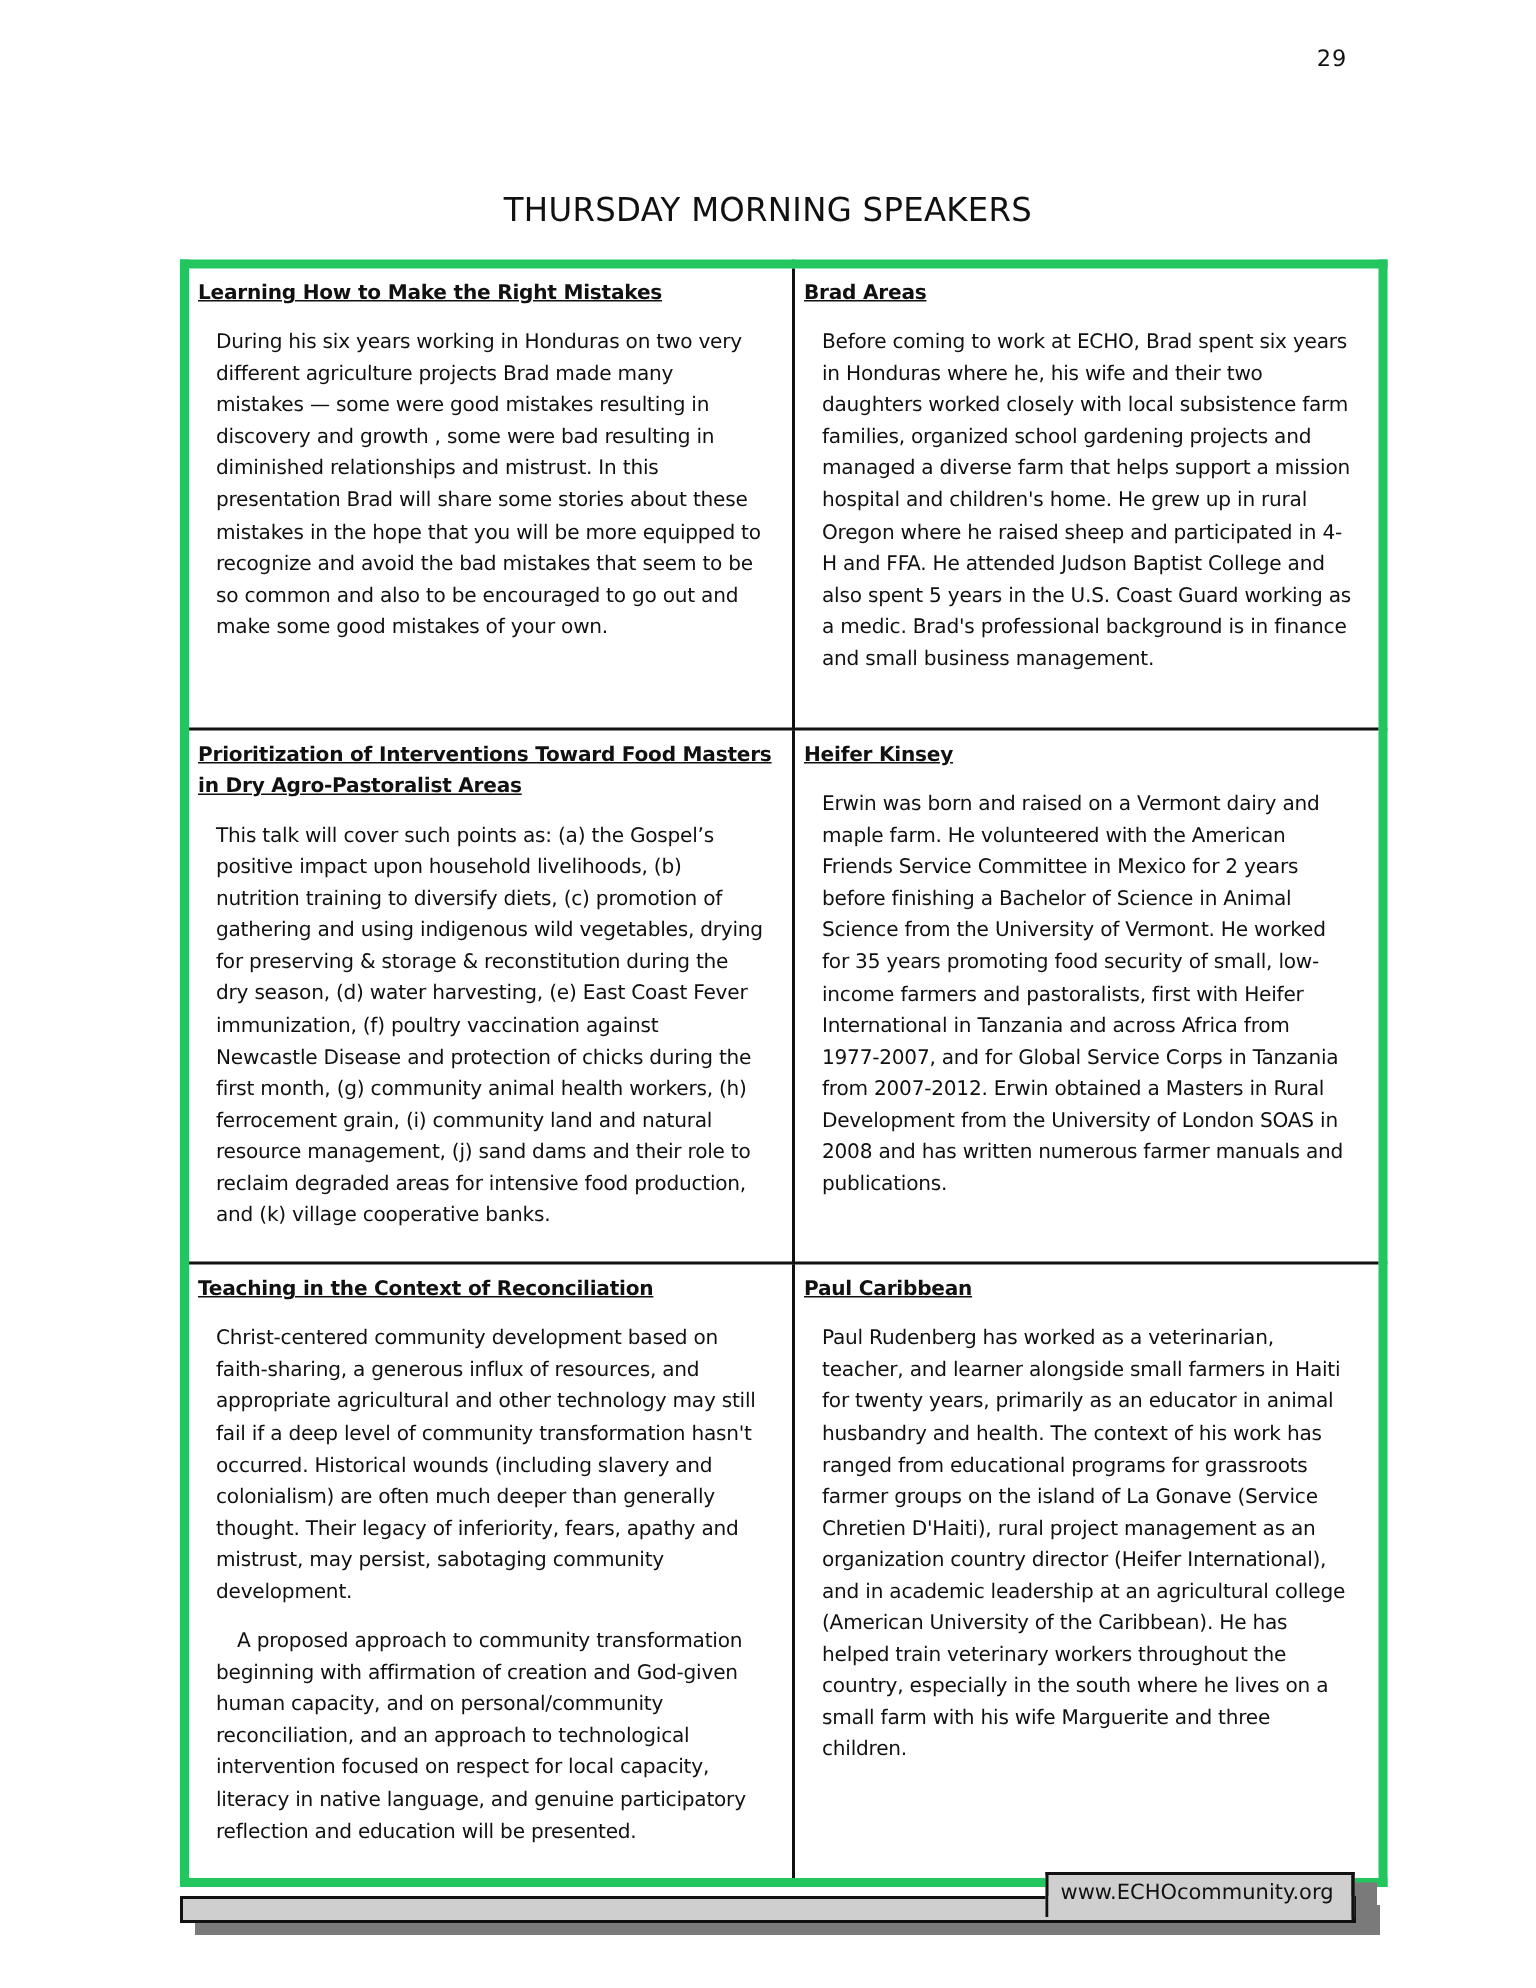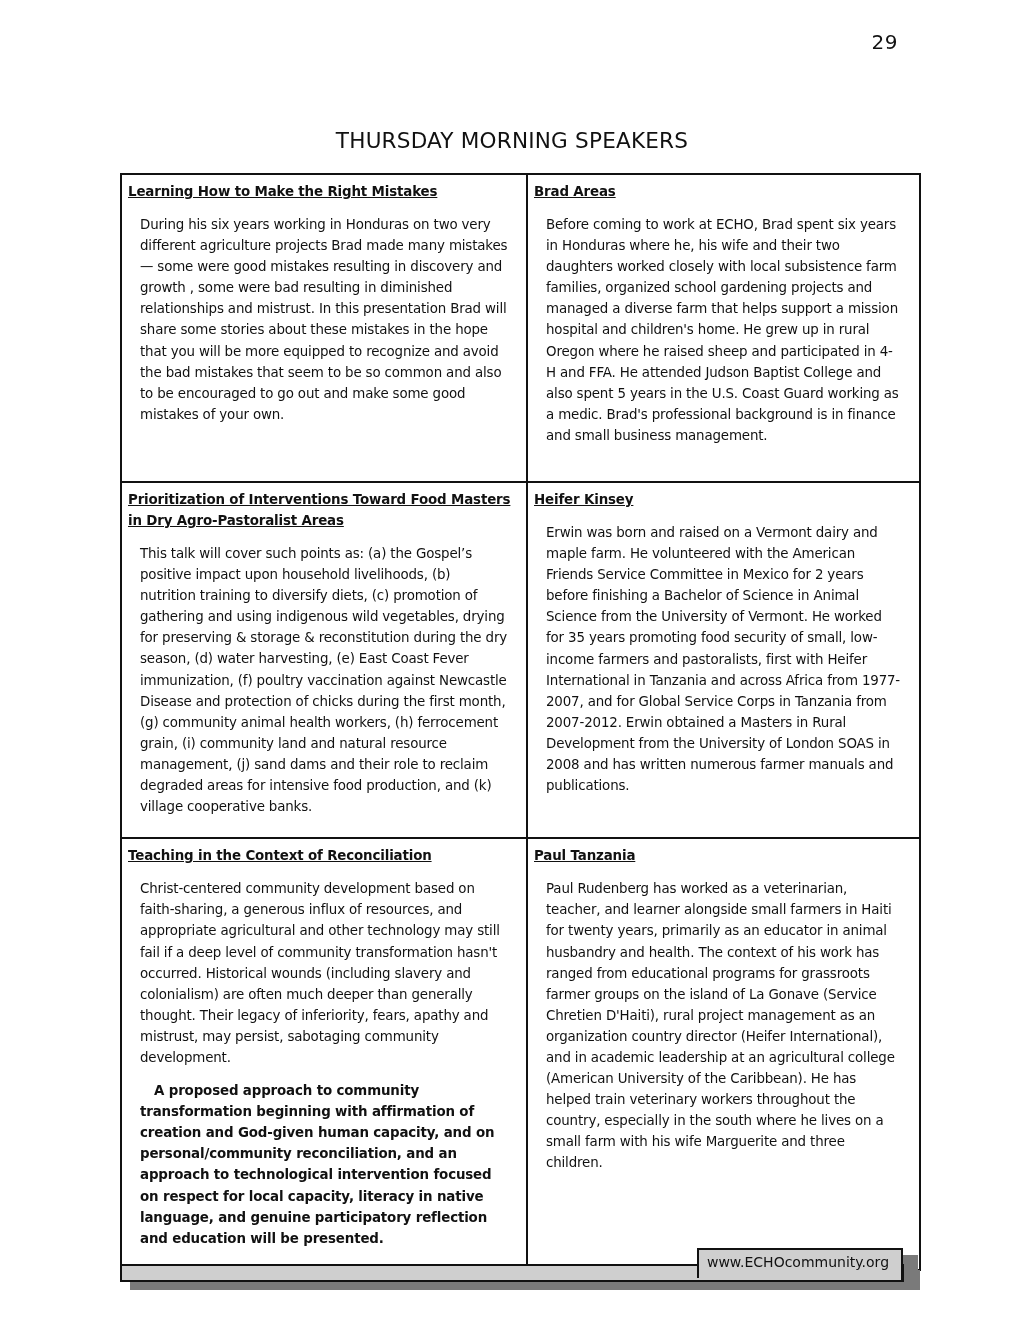--- a/index.html
+++ b/index.html
@@ -2,48 +2,48 @@
 <html><head>
   <meta charset="utf-8">
   <style>
     html, body { margin: 0; padding: 0; background: #ffffff; }
     body {
       width: 1024px; height: 1325px; position: relative; overflow: hidden;
       font-family: "DejaVu Sans", sans-serif; color: #111;
     }
     .page-number {
       position: absolute; top: 30px; right: 126px;
-      font-size: 20px; letter-spacing: 0.5px;
+      font-size: 15px; letter-spacing: 0.5px;
     }
     .page-title {
       position: absolute; top: 128px; left: 0; width: 1024px; text-align: center;
       font-family: "DejaVu Sans", sans-serif; font-weight: normal;
       font-size: 22px; letter-spacing: 0.2px; margin: 0;
       transform: scaleX(0.98);
     }
     table.speakers {
       position: absolute; top: 173px; left: 120px; width: 799px;
       border-collapse: collapse; table-layout: fixed;
-      border: 2px solid #22c55e;
+      border: 6px solid #22c55e;
     }
     table.speakers td {
       border: 2px solid #111;
       vertical-align: top;
       padding: 6px 6px 8px 6px;
       font-size: 13.4px; line-height: 21.1px;
       letter-spacing: -0.15px;
     }
     table.speakers col.c1 { width: 406px; }
     table.speakers col.c2 { width: 393px; }
     .cell-heading {
       font-weight: bold; text-decoration: underline; margin: 0 0 9px 0;
       line-height: 21px;
     }
     .cell-text { margin: 12px; }
-    .cell-text.indent { text-indent: 14px; margin-top: 10px; font-weight: bold; }
+    .cell-text.indent { text-indent: 14px; margin-top: 10px; }
     tr.row1 td { height: 292px; }
     tr.row2 td { height: 339px; }
     tr.row3 td { height: 384px; }
 
     
     .footer-shadow {
       position: absolute; left: 130px; top: 1270px; width: 790px; height: 20px;
       background: #7a7a7a;
     }
     .footer-bar {
@@ -104,21 +104,21 @@
         <p class="cell-text">Erwin was born and raised on a Vermont dairy and maple farm. He volunteered with the American Friends Service Committee in Mexico for 2 years before finishing a Bachelor of Science in Animal Science from the University of Vermont. He worked for 35 years promoting food security of small, low-income farmers and pastoralists, first with Heifer International in Tanzania and across Africa from 1977-2007, and for Global Service Corps in Tanzania from 2007-2012. Erwin obtained a Masters in Rural Development from the University of London SOAS in 2008 and has written numerous farmer manuals and publications.</p>
       </td>
     </tr>
     <tr class="row3">
       <td>
         <p class="cell-heading">Teaching in the Context of Reconciliation</p>
         <p class="cell-text">Christ-centered community development based on faith-sharing, a generous influx of resources, and appropriate agricultural and other technology may still fail if a deep level of community transformation hasn't occurred. Historical wounds (including slavery and colonialism) are often much deeper than generally thought. Their legacy of inferiority, fears, apathy and mistrust, may persist, sabotaging community development.</p>
         <p class="cell-text indent">A proposed approach to community transformation beginning with affirmation of creation and God-given human capacity, and on personal/community reconciliation, and an approach to technological intervention focused on respect for local capacity, literacy in native language, and genuine participatory reflection and education will be presented.</p>
       </td>
       <td>
-        <p class="cell-heading">Paul Tanzania</p>
+        <p class="cell-heading">Paul Caribbean</p>
         <p class="cell-text">Paul Rudenberg has worked as a veterinarian, teacher, and learner alongside small farmers in Haiti for twenty years, primarily as an educator in animal husbandry and health. The context of his work has ranged from educational programs for grassroots farmer groups on the island of La Gonave (Service Chretien D'Haiti), rural project management as an organization country director (Heifer International), and in academic leadership at an agricultural college (American University of the Caribbean). He has helped train veterinary workers throughout the country, especially in the south where he lives on a small farm with his wife Marguerite and three children.</p>
       </td>
     </tr>
   </tbody>
 </table>
 
 <div class="footer-shadow"></div>
 <div class="footer-tab-shadow"></div>
 <div class="footer-bar"></div>
 <div class="footer-tab"></div>

